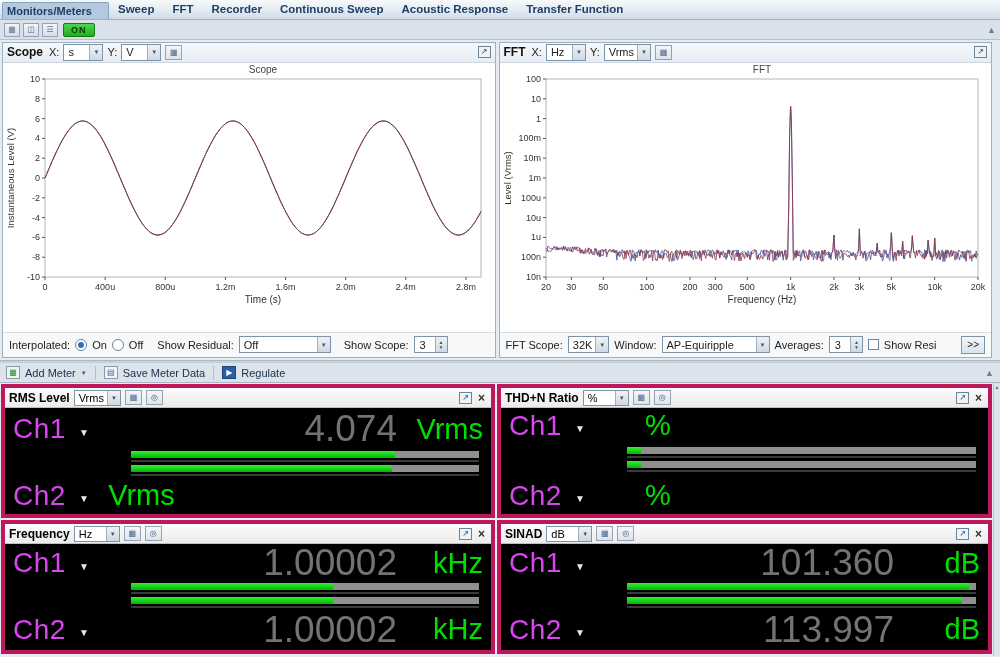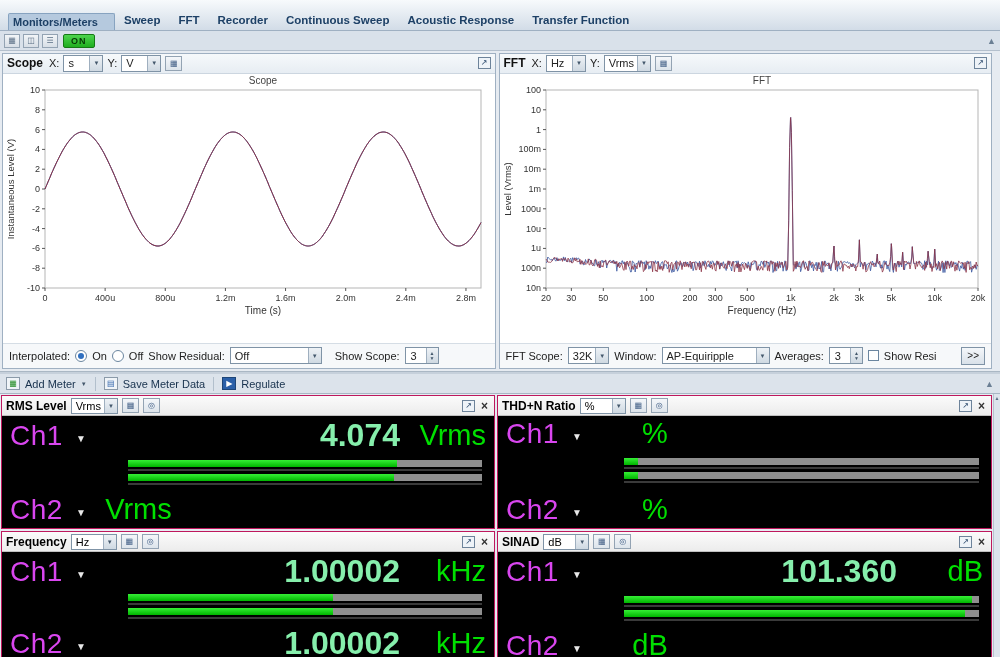--- a/index.html
+++ b/index.html
@@ -1,22 +1,22 @@
 <!DOCTYPE html>
 <html><head>
 <meta charset="utf-8">
 <style>
   html,body{margin:0;padding:0;width:1000px;height:657px;overflow:hidden;
     background:#e6ebf1;font-family:"Liberation Sans",sans-serif;font-size:12px;color:#222;}
   *{box-sizing:border-box;}
   svg text{font-family:"Liberation Sans",sans-serif;}
 
   
-  .tabbar{height:31px;display:flex;align-items:flex-end;background:linear-gradient(#f7fafc,#d2dce7);
-    border-bottom:1px solid #9fb0c2;padding-left:8px;}
+  .tabbar{height:20px;display:flex;align-items:flex-end;background:linear-gradient(#f7fafc,#d2dce7);
+    border-bottom:1px solid #9fb0c2;padding-left:2px;}
   .tab{padding:3px 9px 4px 9px;font-weight:bold;font-size:11.5px;color:#1d4066;cursor:default;white-space:nowrap;}
   .tab.sel{background:#b5c9de;border:1px solid #87a3c0;border-bottom:none;border-radius:2px 2px 0 0;}
 
   
   .tool2{height:20px;background:#d9e1ea;border-bottom:1px solid #b4c0cd;display:flex;align-items:center;gap:3px;padding:0 4px;}
   .t-ic{width:16px;height:14px;background:linear-gradient(#f2f5f8,#d7dee6);border:1px solid #93a3b3;
     display:inline-flex;align-items:center;justify-content:center;font-size:8px;color:#5a6f85;}
   .on-badge{margin-left:2px;background:linear-gradient(#4ed44e,#1fae1f);border:1px solid #157a15;color:#053805;
     font-size:9px;font-weight:bold;padding:1px 7px;border-radius:2px;letter-spacing:1px;}
   .spacer{flex:1;}
@@ -64,30 +64,30 @@
   .tb-ic.save{color:#2a5fa8;}
   .tb-ic.reg{color:#fff;background:#2a5fa8;border-color:#1d4578;}
   .dd{font-size:6px;color:#44586c;font-weight:normal;}
   .vsep{width:1px;height:14px;background:#b2bfcc;display:inline-block;margin:0 3px;}
 
   
   .m-grid{display:grid;grid-template-columns:494px 1fr;grid-template-rows:1fr 1fr;gap:2px;
     height:273px;padding:1px 8px 2px 1px;position:relative;}
   .m-rail{position:absolute;right:0;top:0;bottom:0;width:7px;background:#dde4ec;border-left:1px solid #b7c2ce;
     font-size:5px;color:#5a6f85;text-align:center;line-height:8px;}
-  .m-cell{border:1px solid #be185d;display:flex;flex-direction:column;background:#000;min-height:0;}
+  .m-cell{border:4px solid #be185d;display:flex;flex-direction:column;background:#000;min-height:0;}
   .m-hd{height:20px;background:linear-gradient(#fbfbfb,#ececec);border-bottom:1px solid #bfbfbf;
     display:flex;align-items:center;gap:4px;padding:0 4px;color:#000;}
   .m-title{font-weight:bold;font-size:12px;}
   .m-sel{height:16px;min-width:46px;}
   .m-body{flex:1;display:flex;flex-direction:column;justify-content:space-between;padding:1px 8px 2px 8px;min-height:0;}
   .ch-row{display:flex;align-items:center;min-height:0;}
   .ch-name{color:#d946ef;font-size:28px;letter-spacing:0.5px;}
   .ch-dd{color:#e8e8e8;font-size:10px;margin-left:13px;margin-top:6px;}
-  .ch-val{flex:1;text-align:right;color:#86efac;font-size:32px;font-weight:bold;}
+  .ch-val{flex:1;text-align:right;color:#737373;font-size:37px;}
   .ch-unit{width:86px;text-align:right;color:#00e000;font-size:29px;}
   .bars{margin:1px 4px 1px 118px;}
   .bar{height:7px;background:#8f8f8f;position:relative;overflow:hidden;}
   .bar i{position:absolute;left:0;top:0;bottom:0;background:linear-gradient(#35ef35,#00b400);display:block;}
   .bar-sh{height:2px;background:#3a3a3a;margin:2px 0 3px 0;}
 </style>
 </head>
 <body>
 
 <div class="tabbar">
@@ -175,21 +175,21 @@
           <path d="M42.0 115.0L43.0 112.6L44.0 110.3L45.0 107.9L46.0 105.6L47.0 103.3L47.9 101.0L48.9 98.7L49.9 96.5L50.9 94.2L51.9 92.1L52.9 89.9L53.9 87.8L54.9 85.8L55.9 83.8L56.9 81.8L57.9 79.9L58.8 78.1L59.8 76.3L60.8 74.6L61.8 73.0L62.8 71.4L63.8 69.9L64.8 68.5L65.8 67.2L66.8 66.0L67.8 64.8L68.8 63.7L69.7 62.7L70.7 61.8L71.7 61.0L72.7 60.3L73.7 59.7L74.7 59.2L75.7 58.7L76.7 58.4L77.7 58.2L78.7 58.0L79.7 58.0L80.6 58.0L81.6 58.2L82.6 58.4L83.6 58.8L84.6 59.2L85.6 59.8L86.6 60.4L87.6 61.1L88.6 62.0L89.6 62.9L90.6 63.9L91.5 65.0L92.5 66.1L93.5 67.4L94.5 68.7L95.5 70.1L96.5 71.6L97.5 73.2L98.5 74.9L99.5 76.6L100.5 78.3L101.5 80.2L102.4 82.1L103.4 84.0L104.4 86.0L105.4 88.1L106.4 90.2L107.4 92.4L108.4 94.5L109.4 96.8L110.4 99.0L111.4 101.3L112.4 103.6L113.3 105.9L114.3 108.3L115.3 110.6L116.3 113.0L117.3 115.3L118.3 117.7L119.3 120.0L120.3 122.4L121.3 124.7L122.3 127.0L123.3 129.3L124.2 131.6L125.2 133.9L126.2 136.1L127.2 138.2L128.2 140.4L129.2 142.5L130.2 144.5L131.2 146.5L132.2 148.5L133.2 150.3L134.2 152.2L135.1 153.9L136.1 155.6L137.1 157.2L138.1 158.8L139.1 160.3L140.1 161.7L141.1 163.0L142.1 164.2L143.1 165.4L144.1 166.4L145.1 167.4L146.0 168.3L147.0 169.1L148.0 169.8L149.0 170.4L150.0 170.9L151.0 171.3L152.0 171.6L153.0 171.9L154.0 172.0L155.0 172.0L156.0 172.0L156.9 171.8L157.9 171.5L158.9 171.2L159.9 170.7L160.9 170.2L161.9 169.5L162.9 168.8L163.9 167.9L164.9 167.0L165.9 166.0L166.9 164.9L167.8 163.7L168.8 162.4L169.8 161.1L170.8 159.7L171.8 158.1L172.8 156.6L173.8 154.9L174.8 153.2L175.8 151.4L176.8 149.6L177.8 147.7L178.7 145.7L179.7 143.7L180.7 141.6L181.7 139.5L182.7 137.3L183.7 135.2L184.7 132.9L185.7 130.7L186.7 128.4L187.7 126.1L188.7 123.8L189.6 121.4L190.6 119.1L191.6 116.7L192.6 114.3L193.6 112.0L194.6 109.6L195.6 107.3L196.6 105.0L197.6 102.6L198.6 100.3L199.6 98.1L200.5 95.8L201.5 93.6L202.5 91.5L203.5 89.3L204.5 87.2L205.5 85.2L206.5 83.2L207.5 81.3L208.5 79.4L209.5 77.6L210.5 75.8L211.4 74.2L212.4 72.6L213.4 71.0L214.4 69.5L215.4 68.2L216.4 66.9L217.4 65.6L218.4 64.5L219.4 63.4L220.4 62.5L221.4 61.6L222.3 60.8L223.3 60.1L224.3 59.5L225.3 59.0L226.3 58.6L227.3 58.3L228.3 58.1L229.3 58.0L230.3 58.0L231.3 58.1L232.3 58.2L233.2 58.5L234.2 58.9L235.2 59.4L236.2 59.9L237.2 60.6L238.2 61.3L239.2 62.2L240.2 63.1L241.2 64.2L242.2 65.3L243.2 66.5L244.1 67.7L245.1 69.1L246.1 70.5L247.1 72.1L248.1 73.7L249.1 75.3L250.1 77.0L251.1 78.8L252.1 80.7L253.1 82.6L254.1 84.6L255.0 86.6L256.0 88.7L257.0 90.8L258.0 93.0L259.0 95.1L260.0 97.4L261.0 99.6L262.0 101.9L263.0 104.2L264.0 106.6L265.0 108.9L265.9 111.3L266.9 113.6L267.9 116.0L268.9 118.3L269.9 120.7L270.9 123.0L271.9 125.4L272.9 127.7L273.9 130.0L274.9 132.2L275.9 134.5L276.8 136.7L277.8 138.8L278.8 141.0L279.8 143.0L280.8 145.1L281.8 147.1L282.8 149.0L283.8 150.8L284.8 152.6L285.8 154.4L286.8 156.1L287.7 157.7L288.7 159.2L289.7 160.7L290.7 162.0L291.7 163.3L292.7 164.5L293.7 165.7L294.7 166.7L295.7 167.7L296.7 168.5L297.7 169.3L298.6 170.0L299.6 170.5L300.6 171.0L301.6 171.4L302.6 171.7L303.6 171.9L304.6 172.0L305.6 172.0L306.6 171.9L307.6 171.7L308.6 171.4L309.5 171.0L310.5 170.6L311.5 170.0L312.5 169.3L313.5 168.5L314.5 167.7L315.5 166.7L316.5 165.7L317.5 164.6L318.5 163.4L319.5 162.1L320.4 160.7L321.4 159.2L322.4 157.7L323.4 156.1L324.4 154.4L325.4 152.7L326.4 150.9L327.4 149.0L328.4 147.1L329.4 145.1L330.4 143.1L331.3 141.0L332.3 138.9L333.3 136.7L334.3 134.5L335.3 132.3L336.3 130.0L337.3 127.8L338.3 125.4L339.3 123.1L340.3 120.8L341.3 118.4L342.2 116.1L343.2 113.7L344.2 111.3L345.2 109.0L346.2 106.6L347.2 104.3L348.2 102.0L349.2 99.7L350.2 97.5L351.2 95.2L352.2 93.0L353.1 90.9L354.1 88.7L355.1 86.7L356.1 84.7L357.1 82.7L358.1 80.8L359.1 78.9L360.1 77.1L361.1 75.4L362.1 73.7L363.1 72.1L364.0 70.6L365.0 69.2L366.0 67.8L367.0 66.5L368.0 65.3L369.0 64.2L370.0 63.2L371.0 62.2L372.0 61.4L373.0 60.6L374.0 60.0L374.9 59.4L375.9 58.9L376.9 58.5L377.9 58.3L378.9 58.1L379.9 58.0L380.9 58.0L381.9 58.1L382.9 58.3L383.9 58.6L384.9 59.0L385.8 59.5L386.8 60.1L387.8 60.8L388.8 61.6L389.8 62.4L390.8 63.4L391.8 64.5L392.8 65.6L393.8 66.8L394.8 68.1L395.8 69.5L396.7 71.0L397.7 72.5L398.7 74.1L399.7 75.8L400.7 77.5L401.7 79.3L402.7 81.2L403.7 83.2L404.7 85.1L405.7 87.2L406.7 89.3L407.6 91.4L408.6 93.6L409.6 95.8L410.6 98.0L411.6 100.3L412.6 102.6L413.6 104.9L414.6 107.2L415.6 109.6L416.6 111.9L417.6 114.3L418.5 116.6L419.5 119.0L420.5 121.3L421.5 123.7L422.5 126.0L423.5 128.3L424.5 130.6L425.5 132.9L426.5 135.1L427.5 137.3L428.5 139.4L429.4 141.5L430.4 143.6L431.4 145.6L432.4 147.6L433.4 149.5L434.4 151.3L435.4 153.1L436.4 154.9L437.4 156.5L438.4 158.1L439.4 159.6L440.3 161.0L441.3 162.4L442.3 163.7L443.3 164.9L444.3 166.0L445.3 167.0L446.3 167.9L447.3 168.7L448.3 169.5L449.3 170.1L450.3 170.7L451.2 171.1L452.2 171.5L453.2 171.8L454.2 171.9L455.2 172.0L456.2 172.0L457.2 171.9L458.2 171.7L459.2 171.3L460.2 170.9L461.2 170.4L462.1 169.8L463.1 169.1L464.1 168.3L465.1 167.4L466.1 166.5L467.1 165.4L468.1 164.2L469.1 163.0L470.1 161.7L471.1 160.3L472.1 158.8L473.0 157.3L474.0 155.7L475.0 154.0L476.0 152.2L477.0 150.4L478.0 148.5" fill="none" stroke="#3a57a0" stroke-width="1"></path>
           <path d="M42.0 115.0L43.0 112.6L44.0 110.3L45.0 107.9L46.0 105.6L47.0 103.3L47.9 101.0L48.9 98.7L49.9 96.5L50.9 94.2L51.9 92.1L52.9 89.9L53.9 87.8L54.9 85.8L55.9 83.8L56.9 81.8L57.9 79.9L58.8 78.1L59.8 76.3L60.8 74.6L61.8 73.0L62.8 71.4L63.8 69.9L64.8 68.5L65.8 67.2L66.8 66.0L67.8 64.8L68.8 63.7L69.7 62.7L70.7 61.8L71.7 61.0L72.7 60.3L73.7 59.7L74.7 59.2L75.7 58.7L76.7 58.4L77.7 58.2L78.7 58.0L79.7 58.0L80.6 58.0L81.6 58.2L82.6 58.4L83.6 58.8L84.6 59.2L85.6 59.8L86.6 60.4L87.6 61.1L88.6 62.0L89.6 62.9L90.6 63.9L91.5 65.0L92.5 66.1L93.5 67.4L94.5 68.7L95.5 70.1L96.5 71.6L97.5 73.2L98.5 74.9L99.5 76.6L100.5 78.3L101.5 80.2L102.4 82.1L103.4 84.0L104.4 86.0L105.4 88.1L106.4 90.2L107.4 92.4L108.4 94.5L109.4 96.8L110.4 99.0L111.4 101.3L112.4 103.6L113.3 105.9L114.3 108.3L115.3 110.6L116.3 113.0L117.3 115.3L118.3 117.7L119.3 120.0L120.3 122.4L121.3 124.7L122.3 127.0L123.3 129.3L124.2 131.6L125.2 133.9L126.2 136.1L127.2 138.2L128.2 140.4L129.2 142.5L130.2 144.5L131.2 146.5L132.2 148.5L133.2 150.3L134.2 152.2L135.1 153.9L136.1 155.6L137.1 157.2L138.1 158.8L139.1 160.3L140.1 161.7L141.1 163.0L142.1 164.2L143.1 165.4L144.1 166.4L145.1 167.4L146.0 168.3L147.0 169.1L148.0 169.8L149.0 170.4L150.0 170.9L151.0 171.3L152.0 171.6L153.0 171.9L154.0 172.0L155.0 172.0L156.0 172.0L156.9 171.8L157.9 171.5L158.9 171.2L159.9 170.7L160.9 170.2L161.9 169.5L162.9 168.8L163.9 167.9L164.9 167.0L165.9 166.0L166.9 164.9L167.8 163.7L168.8 162.4L169.8 161.1L170.8 159.7L171.8 158.1L172.8 156.6L173.8 154.9L174.8 153.2L175.8 151.4L176.8 149.6L177.8 147.7L178.7 145.7L179.7 143.7L180.7 141.6L181.7 139.5L182.7 137.3L183.7 135.2L184.7 132.9L185.7 130.7L186.7 128.4L187.7 126.1L188.7 123.8L189.6 121.4L190.6 119.1L191.6 116.7L192.6 114.3L193.6 112.0L194.6 109.6L195.6 107.3L196.6 105.0L197.6 102.6L198.6 100.3L199.6 98.1L200.5 95.8L201.5 93.6L202.5 91.5L203.5 89.3L204.5 87.2L205.5 85.2L206.5 83.2L207.5 81.3L208.5 79.4L209.5 77.6L210.5 75.8L211.4 74.2L212.4 72.6L213.4 71.0L214.4 69.5L215.4 68.2L216.4 66.9L217.4 65.6L218.4 64.5L219.4 63.4L220.4 62.5L221.4 61.6L222.3 60.8L223.3 60.1L224.3 59.5L225.3 59.0L226.3 58.6L227.3 58.3L228.3 58.1L229.3 58.0L230.3 58.0L231.3 58.1L232.3 58.2L233.2 58.5L234.2 58.9L235.2 59.4L236.2 59.9L237.2 60.6L238.2 61.3L239.2 62.2L240.2 63.1L241.2 64.2L242.2 65.3L243.2 66.5L244.1 67.7L245.1 69.1L246.1 70.5L247.1 72.1L248.1 73.7L249.1 75.3L250.1 77.0L251.1 78.8L252.1 80.7L253.1 82.6L254.1 84.6L255.0 86.6L256.0 88.7L257.0 90.8L258.0 93.0L259.0 95.1L260.0 97.4L261.0 99.6L262.0 101.9L263.0 104.2L264.0 106.6L265.0 108.9L265.9 111.3L266.9 113.6L267.9 116.0L268.9 118.3L269.9 120.7L270.9 123.0L271.9 125.4L272.9 127.7L273.9 130.0L274.9 132.2L275.9 134.5L276.8 136.7L277.8 138.8L278.8 141.0L279.8 143.0L280.8 145.1L281.8 147.1L282.8 149.0L283.8 150.8L284.8 152.6L285.8 154.4L286.8 156.1L287.7 157.7L288.7 159.2L289.7 160.7L290.7 162.0L291.7 163.3L292.7 164.5L293.7 165.7L294.7 166.7L295.7 167.7L296.7 168.5L297.7 169.3L298.6 170.0L299.6 170.5L300.6 171.0L301.6 171.4L302.6 171.7L303.6 171.9L304.6 172.0L305.6 172.0L306.6 171.9L307.6 171.7L308.6 171.4L309.5 171.0L310.5 170.6L311.5 170.0L312.5 169.3L313.5 168.5L314.5 167.7L315.5 166.7L316.5 165.7L317.5 164.6L318.5 163.4L319.5 162.1L320.4 160.7L321.4 159.2L322.4 157.7L323.4 156.1L324.4 154.4L325.4 152.7L326.4 150.9L327.4 149.0L328.4 147.1L329.4 145.1L330.4 143.1L331.3 141.0L332.3 138.9L333.3 136.7L334.3 134.5L335.3 132.3L336.3 130.0L337.3 127.8L338.3 125.4L339.3 123.1L340.3 120.8L341.3 118.4L342.2 116.1L343.2 113.7L344.2 111.3L345.2 109.0L346.2 106.6L347.2 104.3L348.2 102.0L349.2 99.7L350.2 97.5L351.2 95.2L352.2 93.0L353.1 90.9L354.1 88.7L355.1 86.7L356.1 84.7L357.1 82.7L358.1 80.8L359.1 78.9L360.1 77.1L361.1 75.4L362.1 73.7L363.1 72.1L364.0 70.6L365.0 69.2L366.0 67.8L367.0 66.5L368.0 65.3L369.0 64.2L370.0 63.2L371.0 62.2L372.0 61.4L373.0 60.6L374.0 60.0L374.9 59.4L375.9 58.9L376.9 58.5L377.9 58.3L378.9 58.1L379.9 58.0L380.9 58.0L381.9 58.1L382.9 58.3L383.9 58.6L384.9 59.0L385.8 59.5L386.8 60.1L387.8 60.8L388.8 61.6L389.8 62.4L390.8 63.4L391.8 64.5L392.8 65.6L393.8 66.8L394.8 68.1L395.8 69.5L396.7 71.0L397.7 72.5L398.7 74.1L399.7 75.8L400.7 77.5L401.7 79.3L402.7 81.2L403.7 83.2L404.7 85.1L405.7 87.2L406.7 89.3L407.6 91.4L408.6 93.6L409.6 95.8L410.6 98.0L411.6 100.3L412.6 102.6L413.6 104.9L414.6 107.2L415.6 109.6L416.6 111.9L417.6 114.3L418.5 116.6L419.5 119.0L420.5 121.3L421.5 123.7L422.5 126.0L423.5 128.3L424.5 130.6L425.5 132.9L426.5 135.1L427.5 137.3L428.5 139.4L429.4 141.5L430.4 143.6L431.4 145.6L432.4 147.6L433.4 149.5L434.4 151.3L435.4 153.1L436.4 154.9L437.4 156.5L438.4 158.1L439.4 159.6L440.3 161.0L441.3 162.4L442.3 163.7L443.3 164.9L444.3 166.0L445.3 167.0L446.3 167.9L447.3 168.7L448.3 169.5L449.3 170.1L450.3 170.7L451.2 171.1L452.2 171.5L453.2 171.8L454.2 171.9L455.2 172.0L456.2 172.0L457.2 171.9L458.2 171.7L459.2 171.3L460.2 170.9L461.2 170.4L462.1 169.8L463.1 169.1L464.1 168.3L465.1 167.4L466.1 166.5L467.1 165.4L468.1 164.2L469.1 163.0L470.1 161.7L471.1 160.3L472.1 158.8L473.0 157.3L474.0 155.7L475.0 154.0L476.0 152.2L477.0 150.4L478.0 148.5" fill="none" stroke="#8c3346" stroke-width="1"></path>
         </svg>
     </div>
     <div class="p-ctl">
       <span>Interpolated:</span>
       <span class="radio on"></span>
       <span>On</span>
       <span class="radio"></span>
       <span>Off</span>
-      <span style="margin-left:0">Show Residual:</span>
+      <span style="margin-left:9px">Show Residual:</span>
       <span class="sel" style="min-width:92px">
           <span>Off</span>
           <b>▼</b>
         </span>
       <span style="margin-left:8px">Show Scope:</span>
       <span class="spin">
           <span>3</span>
           <span class="ar">
             <i>▲</i>
             <i>▼</i>
@@ -457,17 +457,18 @@
           </div>
         <div class="bar-sh"></div>
         <div class="bar">
             <i style="width: 96%;"></i>
           </div>
         <div class="bar-sh"></div>
       </div>
       <div class="ch-row">
         <span class="ch-name">Ch2</span>
         <span class="ch-dd">▼</span>
+        <span class="ch-val">113.997</span>
         <span class="ch-unit">dB</span>
       </div>
     </div>
   </div>
 </div>
 
 </body></html>

